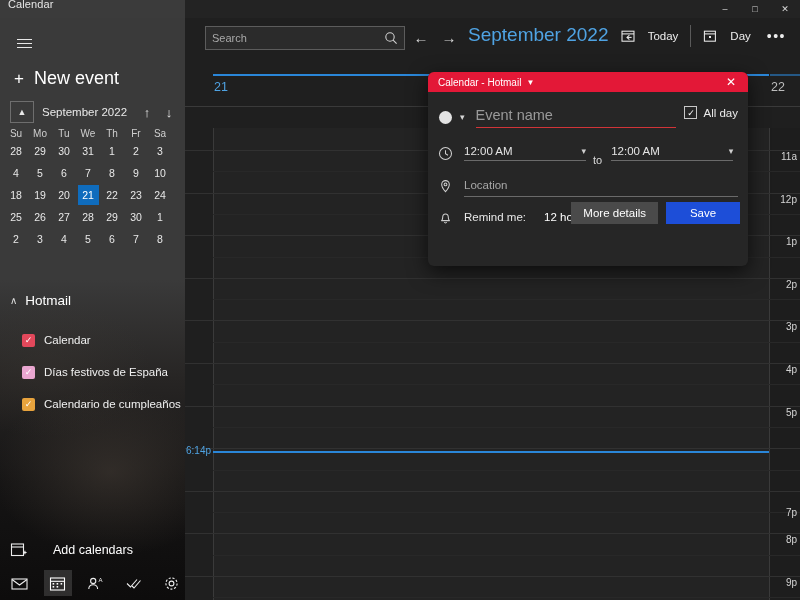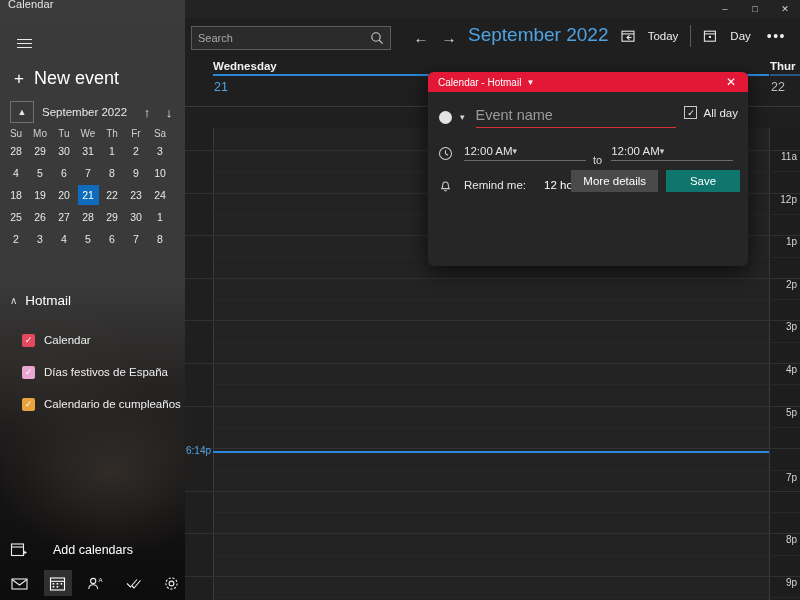--- a/index.html
+++ b/index.html
@@ -115,21 +115,21 @@
   }
   .appicon.active { background: rgba(255,255,255,.14); }
 
   
   .main {
     position: absolute; left: 185px; top: 18px; width: 615px; height: 582px;
     background: #1f1f1f;
   }
   .toolbar { position: relative; height: 40px; }
   .search {
-    position: absolute; left: 6px; top: 8px; width: 200px; height: 24px;
+    position: absolute; left: 20px; top: 8px; width: 200px; height: 24px;
     border: 1px solid #5c5c5c; background: #2b2b2b;
     display: flex; align-items: center; padding: 0 6px;
   }
   .search input {
     flex: 1; background: transparent; border: 0; outline: 0;
     color: #dcdcdc; font-size: 11px; font-family: "Liberation Sans", sans-serif;
   }
   .search input::placeholder { color: #a9a9a9; }
   .navarrow {
     position: absolute; top: 10px; width: 22px; height: 20px; text-align: center;
@@ -220,21 +220,21 @@
   }
   .allday .box {
     width: 13px; height: 13px; border: 1px solid #c8c8c8; display: flex;
     align-items: center; justify-content: center; font-size: 9px; color: #ffffff;
     font-family: "DejaVu Sans", sans-serif;
   }
   .allday .lbl { font-size: 11.5px; color: #ebebeb; }
   .row2 { height: 34px; }
   .timefield {
     width: 122px; border-bottom: 1px solid #6a6a6a; display: flex; align-items: center;
-    justify-content: flex-start; padding-bottom: 3px; margin-left: 2px;
+    justify-content: space-between; padding-bottom: 3px; margin-left: 2px;
   }
   .timefield .v { font-size: 11.5px; color: #e4e4e4; }
   .timefield .c { font-size: 9px; color: #cfcfcf; }
   .to { font-size: 11px; color: #dadada; margin: 0 7px; align-self: flex-end; padding-bottom: 4px; }
   .row3 { height: 32px; }
   .locfield {
     width: 274px; border-bottom: 1px solid #6a6a6a; padding-bottom: 3px; margin-left: 2px;
   }
   .locfield .v { font-size: 11.5px; color: #a6a6a6; }
   .row4 { height: 30px; }
@@ -242,21 +242,21 @@
   .remindval { font-size: 11.5px; color: #ffffff; margin-left: 18px; }
   .remindchev { font-size: 9px; color: #cfcfcf; margin-left: 24px; }
   .dlg-actions {
     position: absolute; right: 8px; bottom: 8px; display: flex; gap: 8px; align-items: center;
   }
   .btn {
     height: 22px; padding: 0 12px; display: flex; align-items: center; justify-content: center;
     font-size: 11.5px; color: #ffffff;
   }
   .btn.secondary { background: #4a4a4a; }
-  .btn.primary { background: #0f766e; width: 74px; }
+  .btn.primary { background: #1d4ed8; width: 74px; }
 
   svg { display: block; }
 </style>
 </head>
 <body>
 
 <div id="app">
 
   <div class="titlebar">
     <div class="titlebar-left"></div>
@@ -456,24 +456,20 @@
               <line x1="1.4" y1="4.9" x2="12.4" y2="4.9" stroke="#ececec" stroke-width="1.05"></line>
               <rect x="6" y="7" width="2" height="2" fill="#ececec"></rect>
             </svg>
           </span>
           <span>Day</span>
         </div>
         <div class="ellipsis">•••</div>
       </div>
     </div>
 
-    <div class="dayheaders">
-      <div class="dayname" style="left:28px">Wednesday</div>
-      <div class="dayname" style="left:585px">Thur</div>
-    </div>
     <div class="accentline" style="left:28px; width:556px"></div>
     <div class="accentline" style="left:585px; width:30px; background:#2a86d8; opacity:.55"></div>
     <div class="datenum today" style="left:29px">21</div>
     <div class="datenum other" style="left:586px">22</div>
     <div class="allday-sep"></div>
 
     <div class="gridwrap">
       <div class="col" style="left:28px; width:556px"></div>
       <div class="col other" style="left:585px; width:30px"></div>
       <div class="gutter"></div>
@@ -504,21 +500,21 @@
           <div class="halfline" style="top: 469.3px; left: 28px; width: 587px;"></div>
         </div>
       <div id="hourlabels">
           <div class="hourlabel" style="top: 24px;">11a</div>
           <div class="hourlabel" style="top: 66.6px;">12p</div>
           <div class="hourlabel" style="top: 109.2px;">1p</div>
           <div class="hourlabel" style="top: 151.8px;">2p</div>
           <div class="hourlabel" style="top: 194.4px;">3p</div>
           <div class="hourlabel" style="top: 237px;">4p</div>
           <div class="hourlabel" style="top: 279.6px;">5p</div>
-          <div class="hourlabel" style="top: 345px; margin-left: 10px;">7p</div>
+          <div class="hourlabel" style="top: 380px; margin-left: 10px;">7p</div>
           <div class="hourlabel" style="top: 407.4px;">8p</div>
           <div class="hourlabel" style="top: 450px;">9p</div>
         </div>
       <div class="nowline" style="left:28px; width:556px; top:323px"></div>
       <div class="nowlabel" style="left:1px; top:318px">6:14p</div>
     </div>
   </div>
 
   <div class="dialog">
     <div class="dlg-head">
@@ -550,20 +546,31 @@
           <span class="v">12:00 AM</span>
           <span class="c">▾</span>
         </span>
         <span class="to">to</span>
         <span class="timefield">
           <span class="v">12:00 AM</span>
           <span class="c">▾</span>
         </span>
       </div>
 
+      <div class="row row3">
+        <span class="dicon">
+          <svg width="15" height="15" viewBox="0 0 15 15">
+            <path d="M7.5 1.6c-2.1 0-3.8 1.7-3.8 3.8 0 2.8 3.8 7.3 3.8 7.3s3.8-4.5 3.8-7.3c0-2.1-1.7-3.8-3.8-3.8z" fill="none" stroke="#cfcfcf" stroke-width="1.05"></path>
+            <circle cx="7.5" cy="5.4" r="1.4" fill="none" stroke="#cfcfcf" stroke-width="1.05"></circle>
+          </svg>
+        </span>
+        <span class="locfield">
+          <span class="v">Location</span>
+        </span>
+      </div>
 
       <div class="row row4">
         <span class="dicon">
           <svg width="15" height="15" viewBox="0 0 15 15">
             <path d="M4 10.5c0-1 .7-1.3.7-3.3 0-1.9 1.2-3.3 2.8-3.3s2.8 1.4 2.8 3.3c0 2 .7 2.3.7 3.3z" fill="none" stroke="#cfcfcf" stroke-width="1.05"></path>
             <line x1="3.3" y1="10.6" x2="11.7" y2="10.6" stroke="#cfcfcf" stroke-width="1.05"></line>
             <path d="M6.3 12.1a1.3 1.3 0 0 0 2.4 0" fill="none" stroke="#cfcfcf" stroke-width="1.05"></path>
           </svg>
         </span>
         <span class="remind">Remind me:</span>

